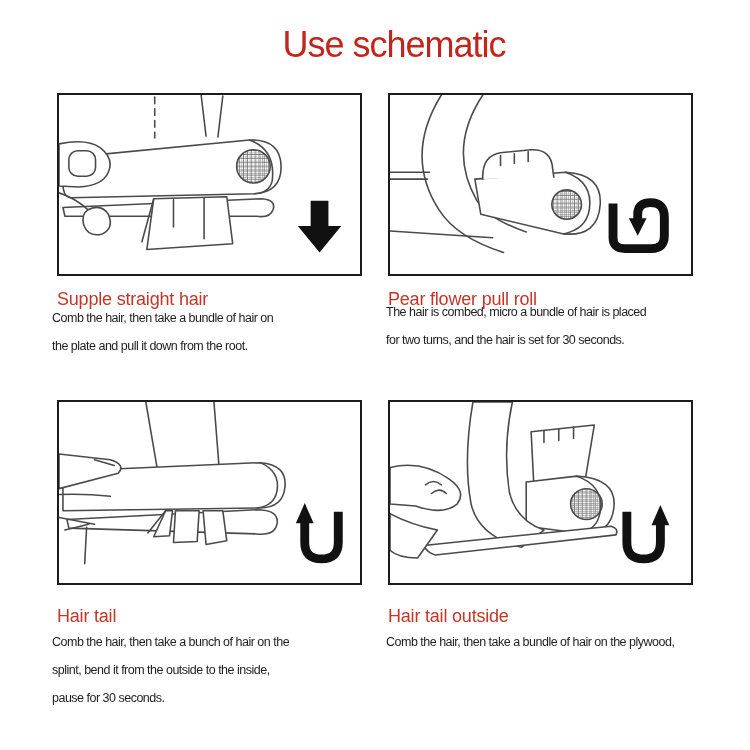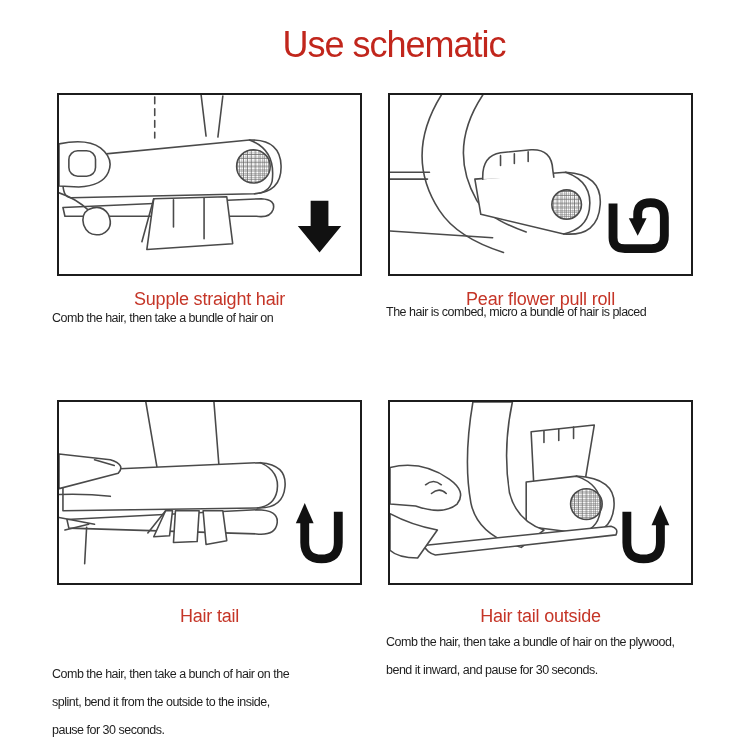--- a/index.html
+++ b/index.html
@@ -20,32 +20,32 @@
   }
   .panel-box{
     position:absolute;border:2px solid var(--border);background:#fff;box-sizing:border-box;
   }
   .panel-box svg{display:block;width:100%;height:100%;}
   #box-1{left:57px;top:93px;width:305px;height:183px;}
   #box-2{left:388px;top:93px;width:305px;height:183px;}
   #box-3{left:57px;top:400px;width:305px;height:185px;}
   #box-4{left:388px;top:400px;width:305px;height:185px;}
   .panel-subtitle{
-    position:absolute;width:305px;text-align:center;color:var(--sub-red);
+    position:absolute;width:305px;color:var(--sub-red);
     font-size:18px;letter-spacing:-0.2px;font-weight:400;
   }
   #sub-1,#sub-2{top:289px;} #sub-3,#sub-4{top:606px;}
   #sub-1,#sub-3{left:57px;} #sub-2,#sub-4{left:388px;}
   .panel-desc{
     position:absolute;color:var(--ink);font-size:12.5px;font-weight:400;
     letter-spacing:-0.5px;line-height:28px;white-space:nowrap;
   }
   #desc-1{left:52px;top:304px;}
   #desc-2{left:386px;top:298px;}
-  #desc-3{left:52px;top:628px;margin-top:32px;}
+  #desc-3{left:52px;top:628px;}
   #desc-4{left:386px;top:628px;}
   .stroke{stroke:var(--line);stroke-width:1.6;fill:none;stroke-linecap:round;stroke-linejoin:round;}
   .fillw{fill:#ffffff;}
   .solid{fill:#111111;stroke:none;}
   .uarrow{stroke:#111111;stroke-width:9;fill:none;stroke-linecap:butt;stroke-linejoin:miter;}
 </style>
 </head>
 <body>
 
 <div class="page-title">Use schematic</div>
@@ -164,25 +164,26 @@
   </svg>
 </div>
 
 <div class="panel-subtitle" id="sub-1">Supple straight hair</div>
 <div class="panel-subtitle" id="sub-2">Pear flower pull roll</div>
 <div class="panel-subtitle" id="sub-3">Hair tail</div>
 <div class="panel-subtitle" id="sub-4">Hair tail outside</div>
 
 <div class="panel-desc" id="desc-1">
   <div>Comb the hair, then take a bundle of hair on</div>
+  <div>the plate and pull it down from the root.</div>
 </div>
 <div class="panel-desc" id="desc-2">
   <div>The hair is combed, micro a bundle of hair is placed</div>
+  <div>for two turns, and the hair is set for 30 seconds.</div>
 </div>
 <div class="panel-desc" id="desc-3">
   <div>Comb the hair, then take a bunch of hair on the</div>
   <div>splint, bend it from the outside to the inside,</div>
   <div>pause for 30 seconds.</div>
 </div>
 <div class="panel-desc" id="desc-4">
   <div>Comb the hair, then take a bundle of hair on the plywood,</div>
-  <div>bend it inward, and pause for 30 seconds.</div>
 </div>
 
 </body></html>

